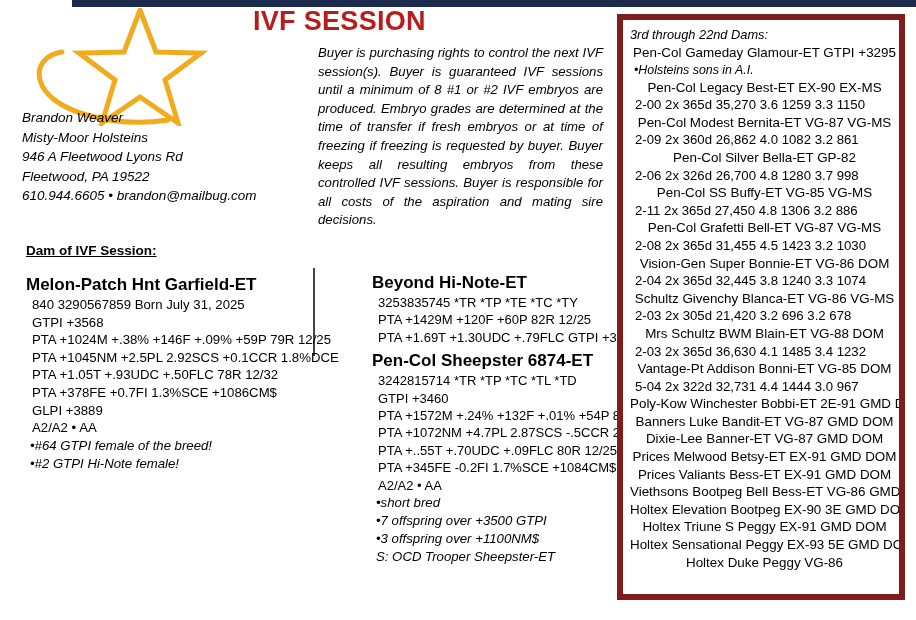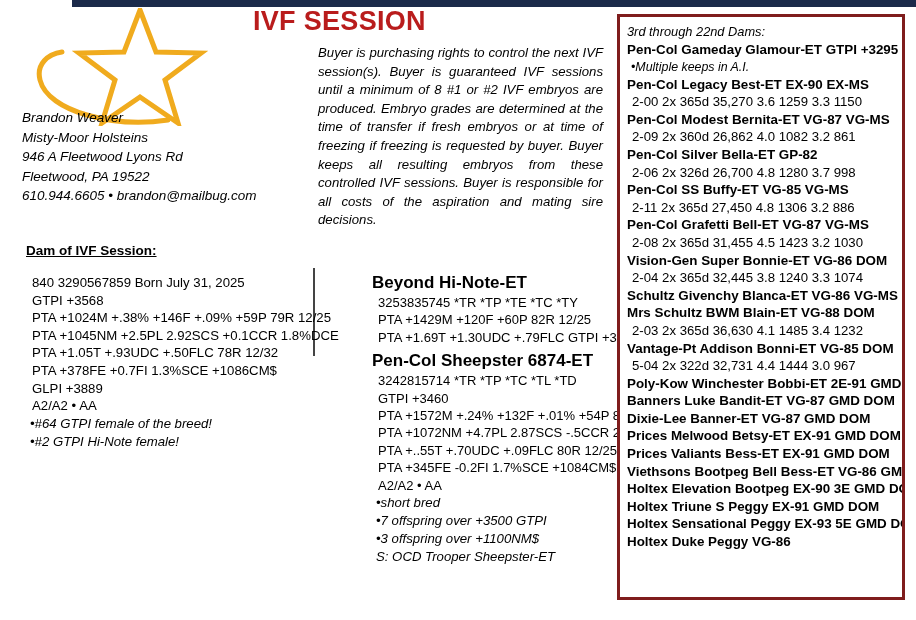--- a/index.html
+++ b/index.html
@@ -145,37 +145,38 @@
   .sire-col .animal-name {
     margin-top: 4px;
   }
   
   .ped-box {
     position: absolute;
     left: 617px;
     top: 14px;
     width: 288px;
     height: 586px;
-    border: 3px solid #7f1d1d;
+    border: 6px solid #7f1d1d;
     background: #fff;
     box-sizing: border-box;
     padding: 6px 0 0 7px;
     overflow: hidden;
   }
   .ped-head {
     font-size: 12.8px;
     font-style: italic;
     line-height: 17px;
     margin-bottom: 1px;
   }
   .ped-name {
     font-size: 13.4px;
-    font-weight: bold;
+    font-weight: normal;
     line-height: 17.6px;
     white-space: nowrap;
+    text-align: center;
   }
   .ped-rec {
     font-size: 13.2px;
     line-height: 17.6px;
     padding-left: 5px;
     white-space: nowrap;
   }
   .ped-note {
     font-size: 12.4px;
     font-style: italic;
@@ -207,20 +208,21 @@
     </div>
   </div>
 
   <div class="title">IVF SESSION</div>
   <div class="intro">Buyer is purchasing rights to control the next IVF session(s). Buyer is guaranteed IVF sessions until a minimum of 8 #1 or #2 IVF embryos are produced. Embryo grades are determined at the time of transfer if fresh embryos or at time of freezing if freezing is requested by buyer. Buyer keeps all resulting embryos from these controlled IVF sessions.  Buyer is responsible for all costs of the aspiration and mating sire decisions.</div>
 
   <div class="col-divider"></div>
 
   <div class="dam-col">
     <div class="section-label">Dam of IVF Session:</div>
+    <div class="animal-name">Melon-Patch Hnt Garfield-ET</div>
     <div id="dam-lines">
         <div class="dataline">840 3290567859     Born July 31, 2025</div>
         <div class="dataline">GTPI +3568</div>
         <div class="dataline">PTA +1024M +.38% +146F +.09% +59P 79R 12/25</div>
         <div class="dataline">PTA +1045NM +2.5PL 2.92SCS +0.1CCR 1.8%DCE</div>
         <div class="dataline">PTA +1.05T +.93UDC +.50FLC 78R 12/32</div>
         <div class="dataline">PTA +378FE  +0.7FI  1.3%SCE  +1086CM$</div>
         <div class="dataline">GLPI +3889</div>
         <div class="dataline">A2/A2  •  AA</div>
       </div>
@@ -246,34 +248,35 @@
       <div class="bulletline">•short bred</div>
       <div class="bulletline">•7 offspring over +3500 GTPI</div>
       <div class="bulletline">•3 offspring over +1100NM$</div>
       <div class="bulletline">S: OCD Trooper Sheepster-ET</div>
     </div>
 
   <div class="ped-box">
     <div class="ped-head">3rd through 22nd Dams:</div>
     <div id="ped-list">
         <div class="ped-name">Pen-Col Gameday Glamour-ET GTPI +3295</div>
-        <div class="ped-note">•Multiple keeps in A.I.</div>
+        <div class="ped-note">•Holsteins sons in A.I.</div>
         <div class="ped-name">Pen-Col Legacy Best-ET EX-90 EX-MS</div>
         <div class="ped-rec">2-00  2x  365d  35,270  3.6  1259  3.3  1150</div>
         <div class="ped-name">Pen-Col Modest Bernita-ET VG-87 VG-MS</div>
         <div class="ped-rec">2-09  2x  360d  26,862  4.0  1082  3.2  861</div>
         <div class="ped-name">Pen-Col Silver Bella-ET GP-82</div>
         <div class="ped-rec">2-06  2x  326d  26,700  4.8  1280  3.7  998</div>
         <div class="ped-name">Pen-Col SS Buffy-ET VG-85 VG-MS</div>
         <div class="ped-rec">2-11  2x  365d  27,450  4.8  1306  3.2  886</div>
         <div class="ped-name">Pen-Col Grafetti Bell-ET VG-87 VG-MS</div>
         <div class="ped-rec">2-08  2x  365d  31,455  4.5  1423  3.2  1030</div>
         <div class="ped-name">Vision-Gen Super Bonnie-ET VG-86 DOM</div>
         <div class="ped-rec">2-04  2x  365d  32,445  3.8  1240  3.3  1074</div>
         <div class="ped-name">Schultz Givenchy Blanca-ET VG-86 VG-MS</div>
+        <div class="ped-rec">2-03  2x  305d  21,420  3.2  696  3.2  678</div>
         <div class="ped-name">Mrs Schultz BWM Blain-ET VG-88 DOM</div>
         <div class="ped-rec">2-03  2x  365d  36,630  4.1  1485  3.4  1232</div>
         <div class="ped-name">Vantage-Pt Addison Bonni-ET VG-85 DOM</div>
         <div class="ped-rec">5-04  2x  322d  32,731  4.4  1444  3.0  967</div>
         <div class="ped-name">Poly-Kow Winchester Bobbi-ET 2E-91 GMD DOM</div>
         <div class="ped-name">Banners Luke Bandit-ET VG-87 GMD DOM</div>
         <div class="ped-name">Dixie-Lee Banner-ET VG-87 GMD DOM</div>
         <div class="ped-name">Prices Melwood Betsy-ET EX-91 GMD DOM</div>
         <div class="ped-name">Prices Valiants Bess-ET EX-91 GMD DOM</div>
         <div class="ped-name">Viethsons Bootpeg Bell Bess-ET VG-86 GMD DOM</div>

